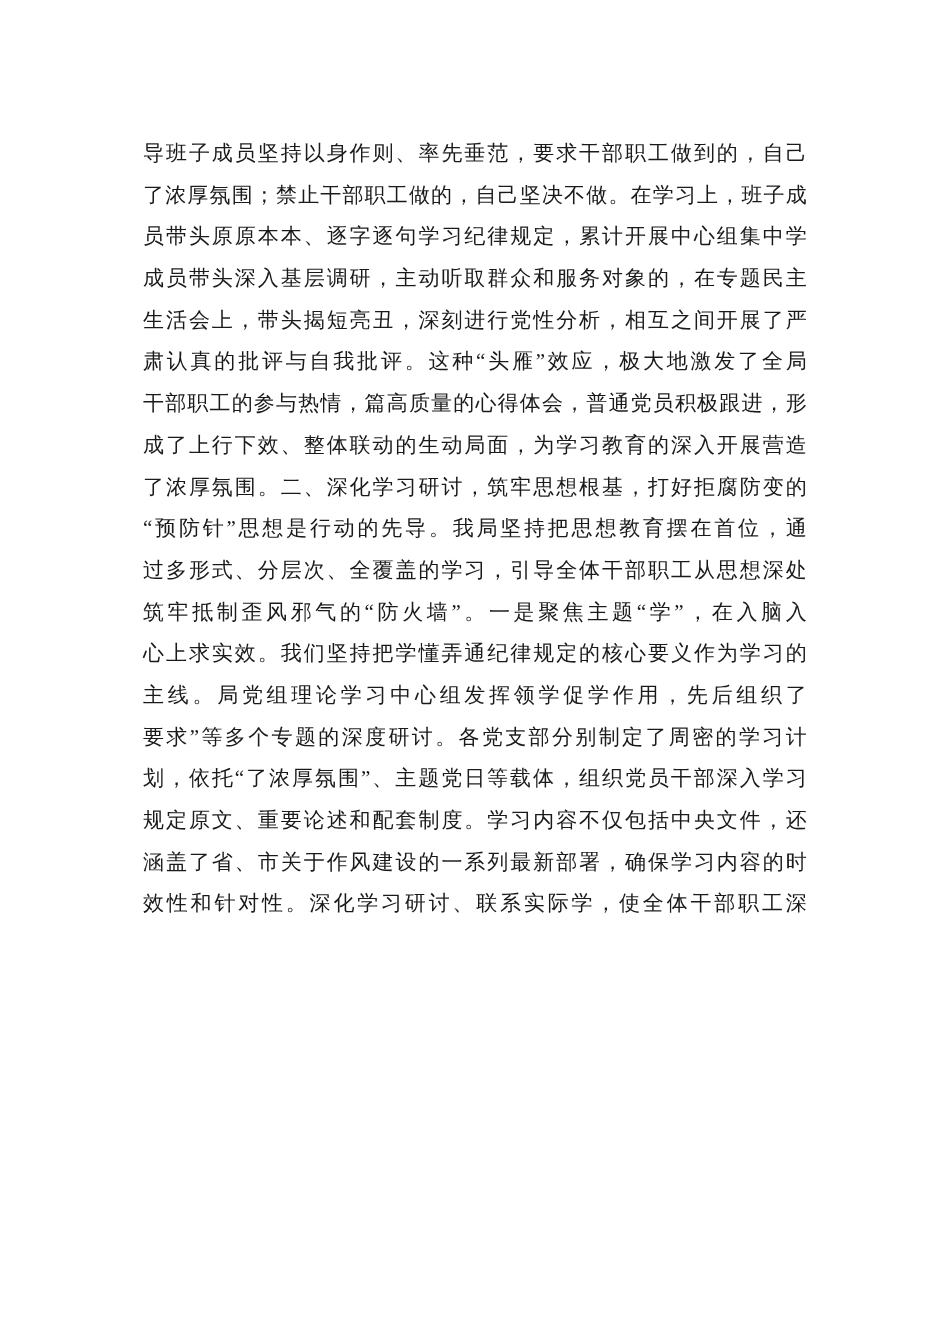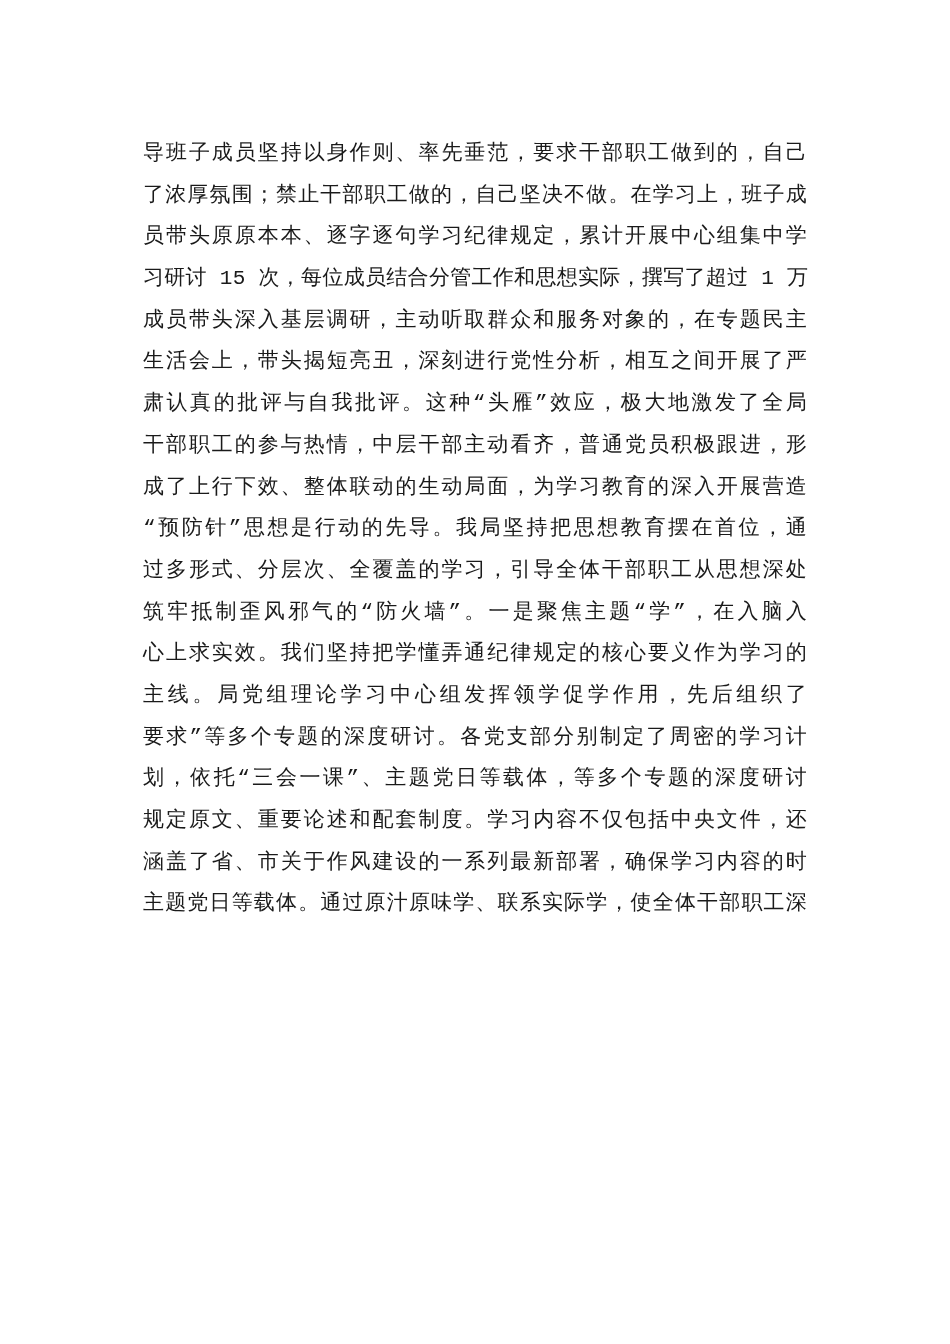--- a/index.html
+++ b/index.html
@@ -2,49 +2,49 @@
 <html><head>
   <meta charset="utf-8">
   <style>
     html, body { margin: 0; padding: 0; background: #ffffff; }
     body { width: 950px; height: 1344px; position: relative; overflow: hidden; }
     .page {
       position: absolute;
       left: 143px;
       top: 133px;
       width: 664px;
-      font-family: Liberation Mono, monospace;
+      font-family: Liberation Serif, serif;
       color: #1a1a1a;
     }
     .line {
       height: 41.7px;
       line-height: 41.7px;
       font-size: 21px;
       white-space: nowrap;
       text-align: justify;
       text-align-last: justify;
       letter-spacing: 0.3px;
     }
   </style>
 </head>
 <body>
 
 <div class="page">
   <div class="line">导班子成员坚持以身作则、率先垂范，要求干部职工做到的，自己</div>
   <div class="line">了浓厚氛围；禁止干部职工做的，自己坚决不做。在学习上，班子成</div>
   <div class="line">员带头原原本本、逐字逐句学习纪律规定，累计开展中心组集中学</div>
-  <div class="line">习研讨 15 次，每位成员结合分管工作和思想实际，撰写了超过 1 万</div>
   <div class="line">成员带头深入基层调研，主动听取群众和服务对象的，在专题民主</div>
   <div class="line">生活会上，带头揭短亮丑，深刻进行党性分析，相互之间开展了严</div>
   <div class="line">肃认真的批评与自我批评。这种“头雁”效应，极大地激发了全局</div>
-  <div class="line">干部职工的参与热情，中层干部主动看齐，普通党员积极跟进，形</div>
+  <div class="line">干部职工的参与热情，篇高质量的心得体会，普通党员积极跟进，形</div>
   <div class="line">成了上行下效、整体联动的生动局面，为学习教育的深入开展营造</div>
+  <div class="line">了浓厚氛围。二、深化学习研讨，筑牢思想根基，打好拒腐防变的</div>
   <div class="line">“预防针”思想是行动的先导。我局坚持把思想教育摆在首位，通</div>
   <div class="line">过多形式、分层次、全覆盖的学习，引导全体干部职工从思想深处</div>
   <div class="line">筑牢抵制歪风邪气的“防火墙”。一是聚焦主题“学”，在入脑入</div>
   <div class="line">心上求实效。我们坚持把学懂弄通纪律规定的核心要义作为学习的</div>
   <div class="line">主线。局党组理论学习中心组发挥领学促学作用，先后组织了</div>
   <div class="line">要求”等多个专题的深度研讨。各党支部分别制定了周密的学习计</div>
-  <div class="line">划，依托“三会一课”、主题党日等载体，等多个专题的深度研讨</div>
+  <div class="line">划，依托“了浓厚氛围”、主题党日等载体，组织党员干部深入学习</div>
   <div class="line">规定原文、重要论述和配套制度。学习内容不仅包括中央文件，还</div>
   <div class="line">涵盖了省、市关于作风建设的一系列最新部署，确保学习内容的时</div>
-  <div class="line">主题党日等载体。通过原汁原味学、联系实际学，使全体干部职工深</div>
+  <div class="line">效性和针对性。深化学习研讨、联系实际学，使全体干部职工深</div>
 </div>
 
 </body></html>

